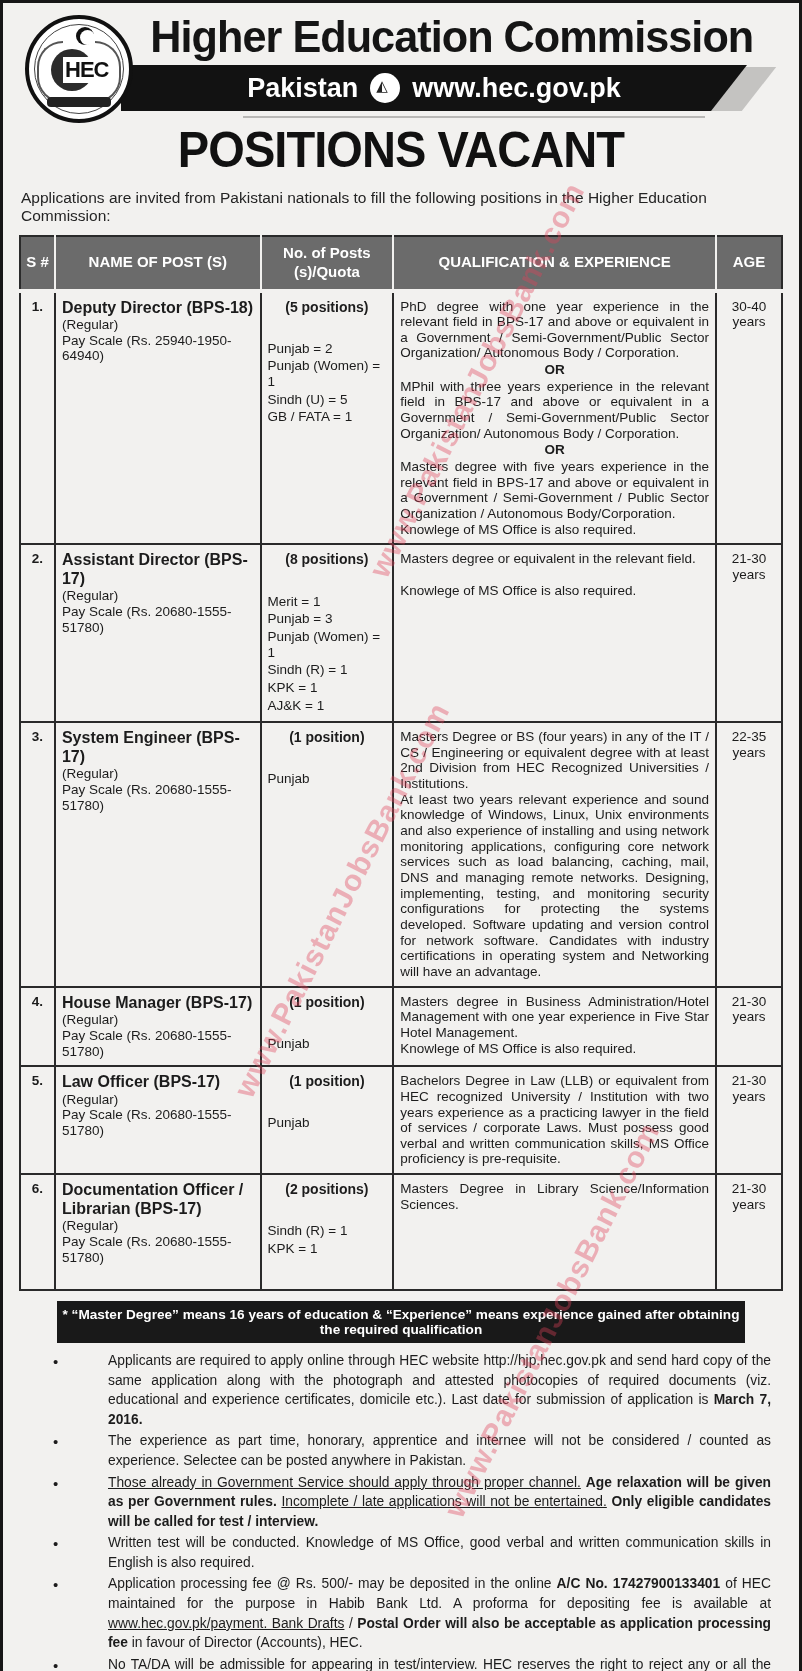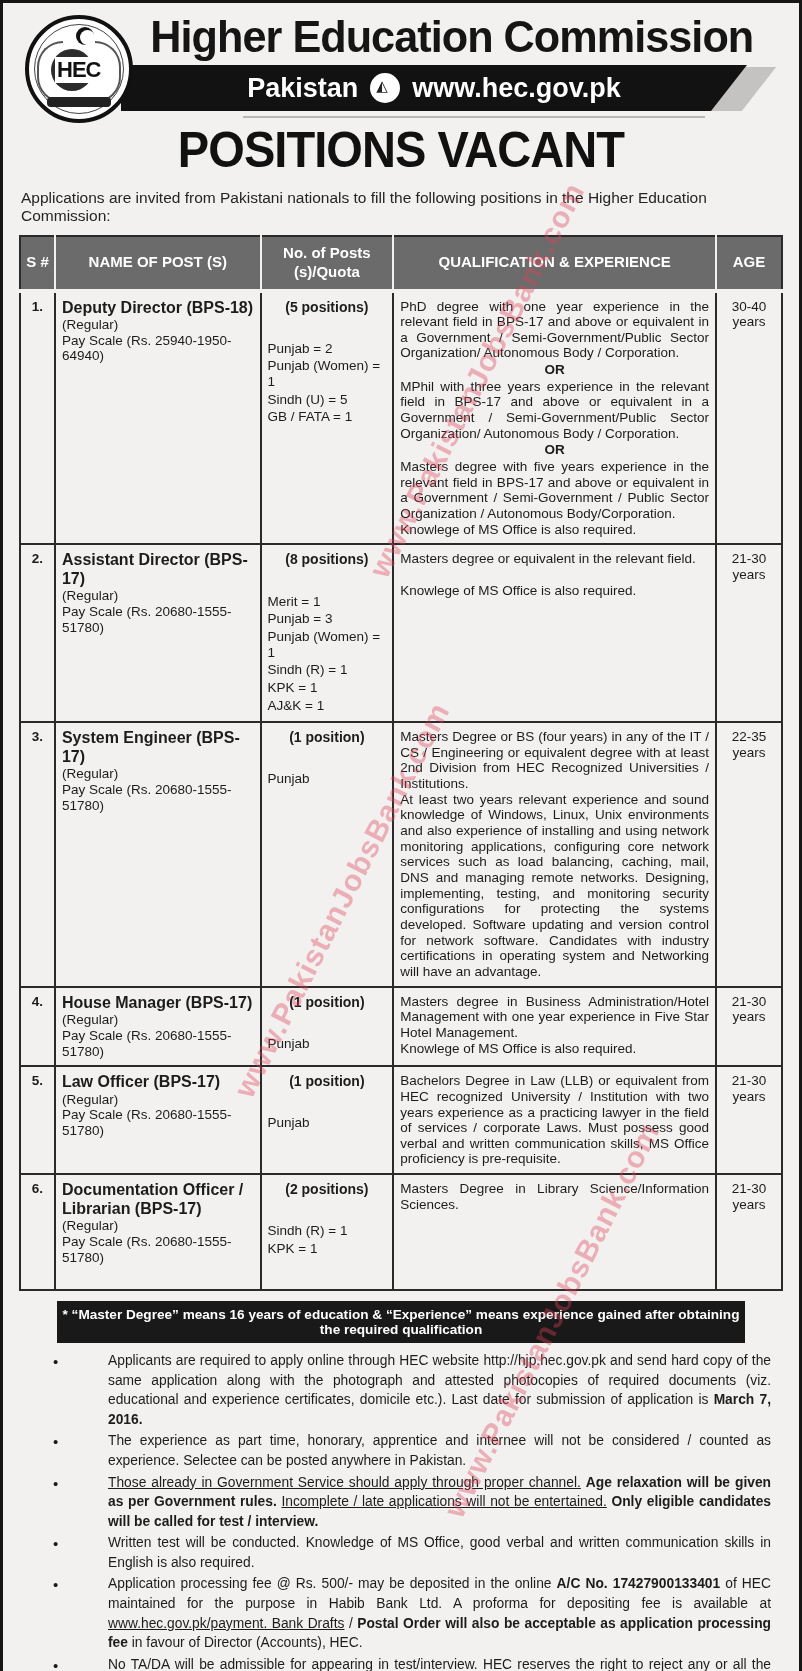--- a/index.html
+++ b/index.html
@@ -14,21 +14,21 @@
   .wm2 { left:120px; top:880px; transform:rotate(-63deg); }
   .wm3 { left:330px; top:1300px; transform:rotate(-63deg); }
 
   
   .header { position:relative; height:178px; }
   .logo { position:absolute; left:22px; top:12px; width:108px; height:108px; background:#ffffff; border:4px solid #111; border-radius:50%; z-index:3; }
   .logo-inner { position:absolute; inset:5px; border:1px solid #444; border-radius:50%; }
   .crescent { position:absolute; left:47px; top:8px; width:18px; height:18px; border-radius:50%; background:#111; }
   .crescent:after { content:""; position:absolute; left:4px; top:3px; width:15px; height:15px; border-radius:50%; background:#fff; }
   .logo-disc { position:absolute; left:22px; top:30px; width:42px; height:42px; background:#2c2c2c; border-radius:50%; }
-  .logo-hec { position:absolute; left:26px; top:38px; font-weight:bold; font-size:22px; color:#111; background:#ffffff; padding:0 2px; letter-spacing:-1px; }
+  .logo-hec { position:absolute; left:34px; top:38px; font-weight:bold; font-size:22px; color:#111; background:#ffffff; padding:0 2px; letter-spacing:-1px; }
   .logo-scroll { position:absolute; left:18px; bottom:12px; width:64px; height:10px; background:#222; border-radius:4px; }
   .wreath-l, .wreath-r { position:absolute; top:22px; width:26px; height:62px; border:2px solid #555; background:transparent; }
   .wreath-l { left:8px; border-right:none; border-radius:30px 0 0 30px; }
   .wreath-r { right:8px; border-left:none; border-radius:0 30px 30px 0; }
 
   .org-title { position:absolute; left:132px; top:8px; width:660px; text-align:center; font-size:45px; font-weight:bold; letter-spacing:-1px; color:#151515; transform:scaleX(0.96); transform-origin:left center; white-space:nowrap; }
 
   .ribbon-shadow { position:absolute; left:690px; top:64px; width:66px; height:44px; background:#c4c3c1; transform:skewX(-38deg); }
   .ribbon { position:absolute; left:118px; top:62px; width:626px; height:46px; background:#121212; clip-path:polygon(0 0, 100% 0, calc(100% - 36px) 100%, 0 100%); display:flex; align-items:center; justify-content:center; gap:12px; z-index:2; }
   .ribbon-country, .ribbon-site { color:#ffffff; font-weight:bold; font-size:27px; }

